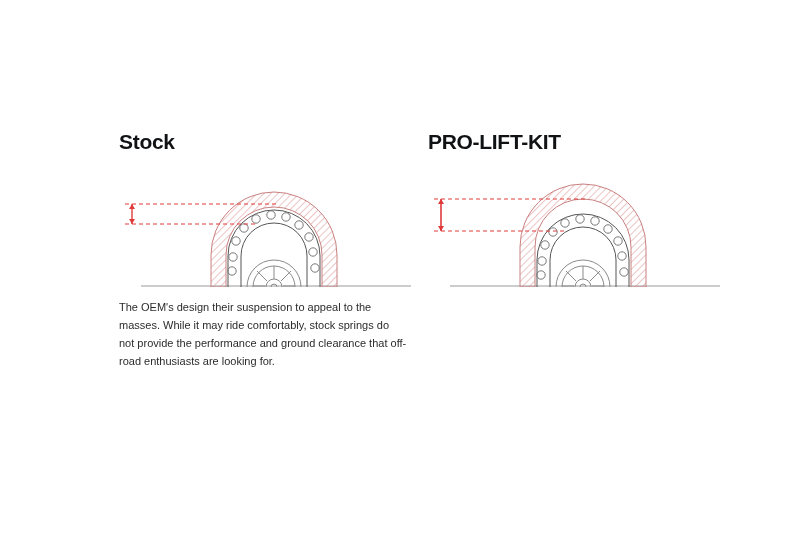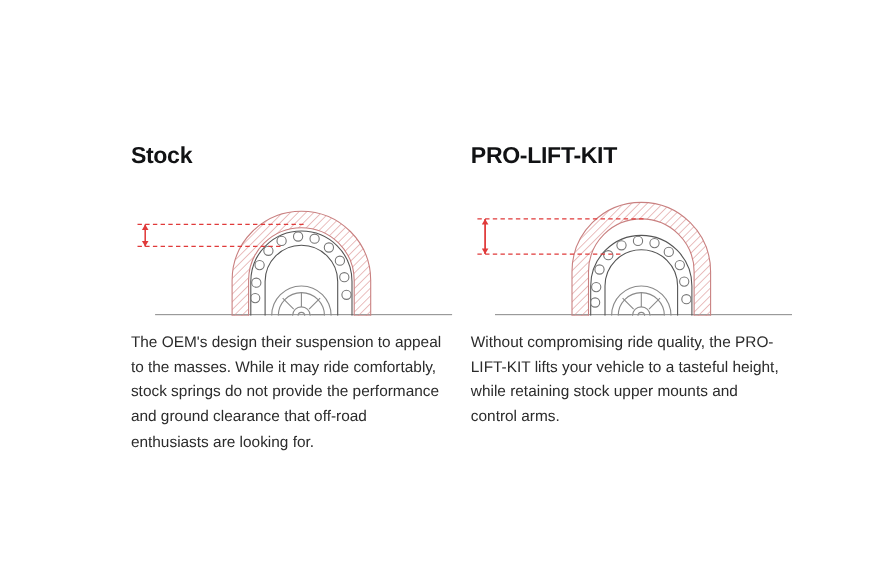--- a/index.html
+++ b/index.html
@@ -42,21 +42,21 @@
     position: relative;
     width: 300px;
     height: 110px;
   }
   .figure svg {
     display: block;
   }
 
   .panel-body {
     margin-top: 14px;
-    font-size: 14px;
+    font-size: 11px;
     line-height: 1.62;
     color: #2b2b2b;
     width: 288px;
   }
   .panel-body p { margin: 0; }
 </style>
 </head>
 <body>
 
 <div class="stage">
@@ -178,18 +178,15 @@
         <g>
           <line x1="6" y1="24" x2="160" y2="24" stroke="#e03a3a" stroke-width="1" stroke-dasharray="4 3"></line>
           <line x1="6" y1="56" x2="138" y2="56" stroke="#e03a3a" stroke-width="1" stroke-dasharray="4 3"></line>
           <line x1="13" y1="24" x2="13" y2="56" stroke="#e03a3a" stroke-width="1.6"></line>
           <path d="M 13 24 l -3 5 l 6 0 z" fill="#e03a3a"></path>
           <path d="M 13 56 l -3 -5 l 6 0 z" fill="#e03a3a"></path>
         </g>
       </svg>
     </div>
 
-    <div class="panel-body">
-      <p>Without compromising ride quality, the PRO-LIFT-KIT lifts your vehicle to a tasteful height, while retaining stock upper mounts and control arms.</p>
-    </div>
   </div>
 
 </div>
 
 </body></html>

